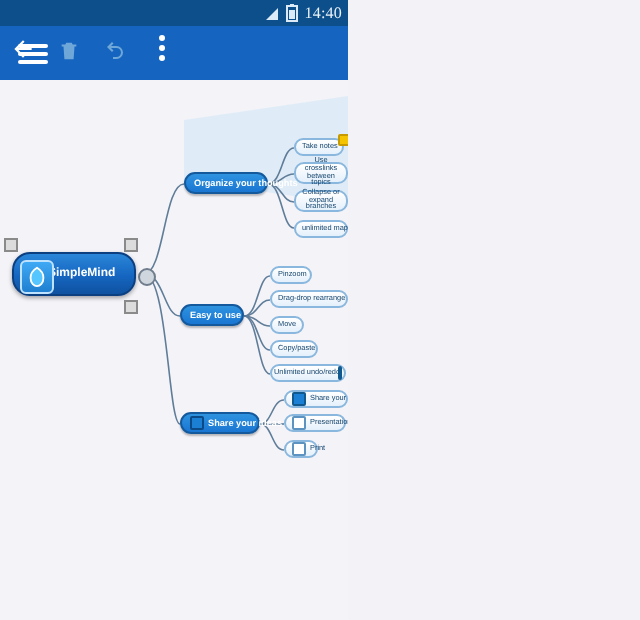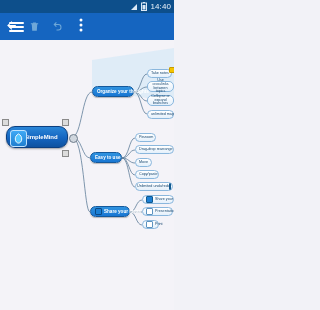--- a/index.html
+++ b/index.html
@@ -14,21 +14,21 @@
   
   .statusbar{
     position:absolute;top:0;left:0;width:174px;height:13px;
     background:#0d4f8b;
     display:flex;align-items:center;justify-content:flex-end;
     padding-right:3px;box-sizing:border-box;
   }
   .sb-icon{display:inline-block;margin-right:3px;line-height:0;}
   .sb-time{
     color:#eaf2fa;font-size:8px;letter-spacing:.1px;
-    line-height:13px;font-family:Liberation Sans, sans-serif;
+    line-height:13px;font-family:Liberation Serif, serif;
   }
 
   
   .toolbar{
     position:absolute;top:13px;left:0;width:174px;height:27px;
     background:#1565c0;
   }
   .tb-btn{
     position:absolute;top:0;height:27px;
     display:flex;align-items:center;justify-content:center;

